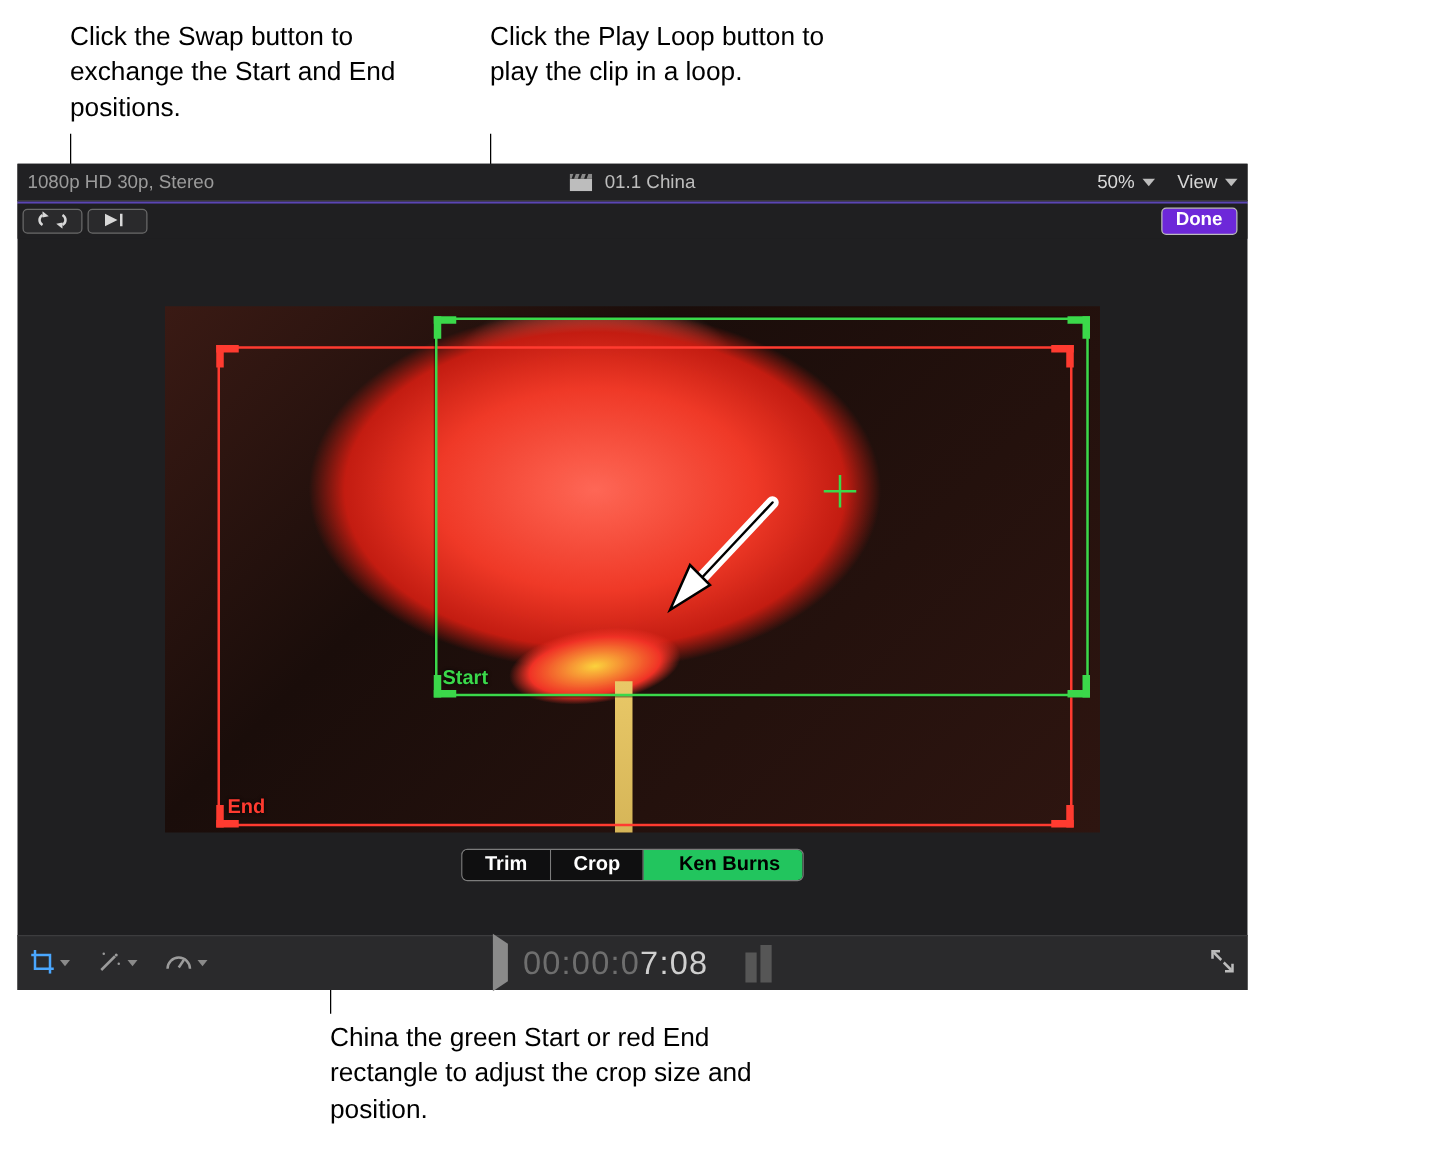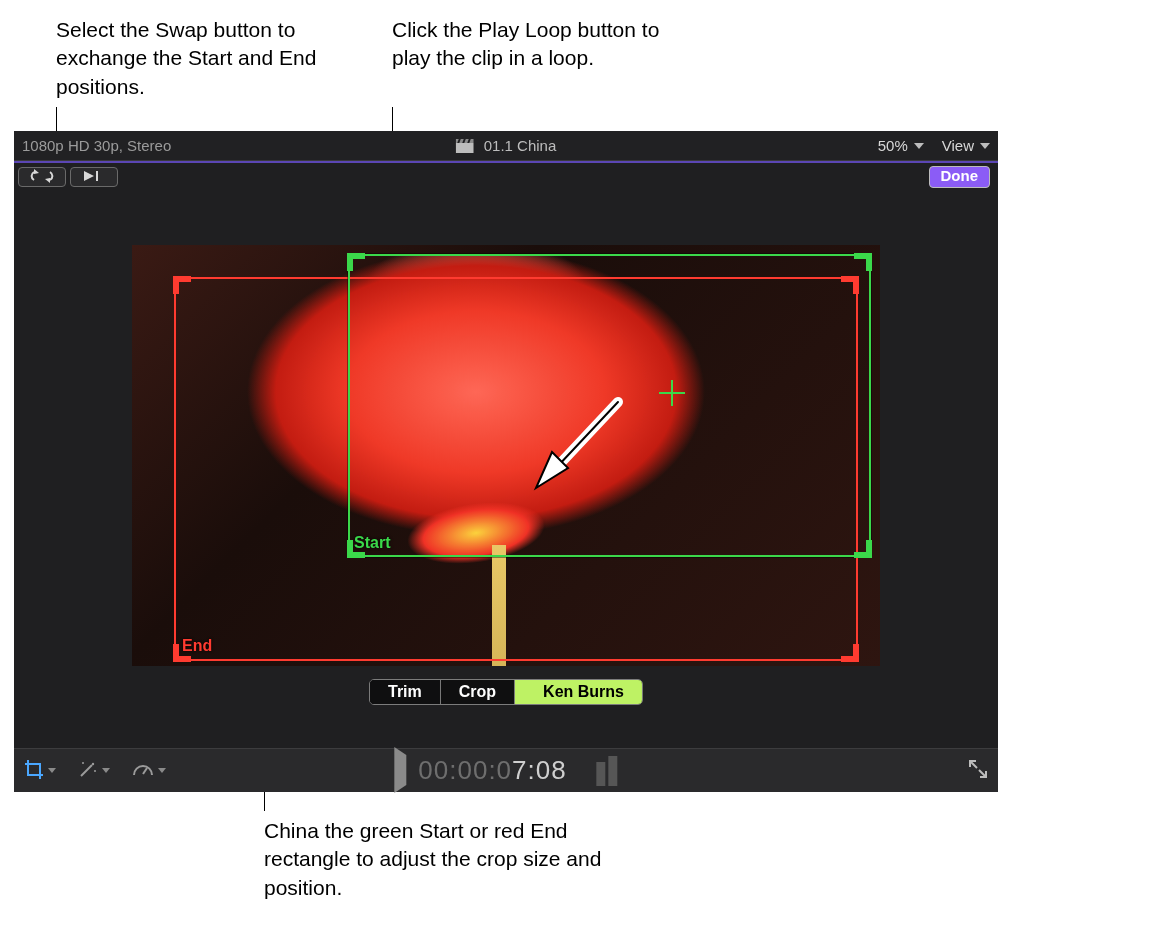--- a/index.html
+++ b/index.html
@@ -121,21 +121,21 @@
     align-items: center;
     justify-content: center;
   }
   .done-btn {
     margin-left: auto;
     margin-right: 4px;
     height: 22px;
     padding: 0 11px;
     border: 1px solid #bcbcbc;
     border-radius: 4px;
-    background: #8b5cf6;
+    background: #6d28d9;
     color: #fff;
     font-size: 15px;
     font-weight: 600;
   }
 
   
   .viewer-wrap {
     position: relative;
     height: 528px;
     display: flex;
@@ -264,21 +264,21 @@
   .seg{
     padding:3px 18px;
     font-size:16px;
     font-weight:700;
     color:#fff;
     background:#0f0f10;
     border-right:1px solid #7c7c7c;
   }
   .seg:last-child{ border-right:none; }
   .seg.sel{
-    background:#bef264;
+    background:#22c55e;
     color:#000;
     padding-left:28px;
   }
 
   
   .playbar{
     position:absolute;
     left:0; right:0; bottom:0;
     height:44px;
     background:#2a2a2c;
@@ -331,21 +331,21 @@
   .audio-ind span:nth-child(2){ height:30px; }
   .fs-icon{
     margin-left:auto;
     color:#bcbcbc;
   }
 
 </style>
 </head>
 <body>
 
-<div class="callout-top callout-swap">Select the Swap button to exchange the Start and End positions.</div>
+<div class="callout-top callout-swap">Click the Swap button to exchange the Start and End positions.</div>
 <div class="callout-top callout-play">Click the Play Loop button to play the clip in a loop.</div>
 <div class="callout-bottom">China the green Start or red End rectangle to adjust the crop size and position.</div>
 
 <div class="lead lead-swap-v"></div>
 <div class="lead lead-play-v"></div>
 <div class="lead lead-play-h"></div>
 <div class="lead lead-play-v2"></div>
 <div class="lead lead-sel-v"></div>
 
 <div class="app">

